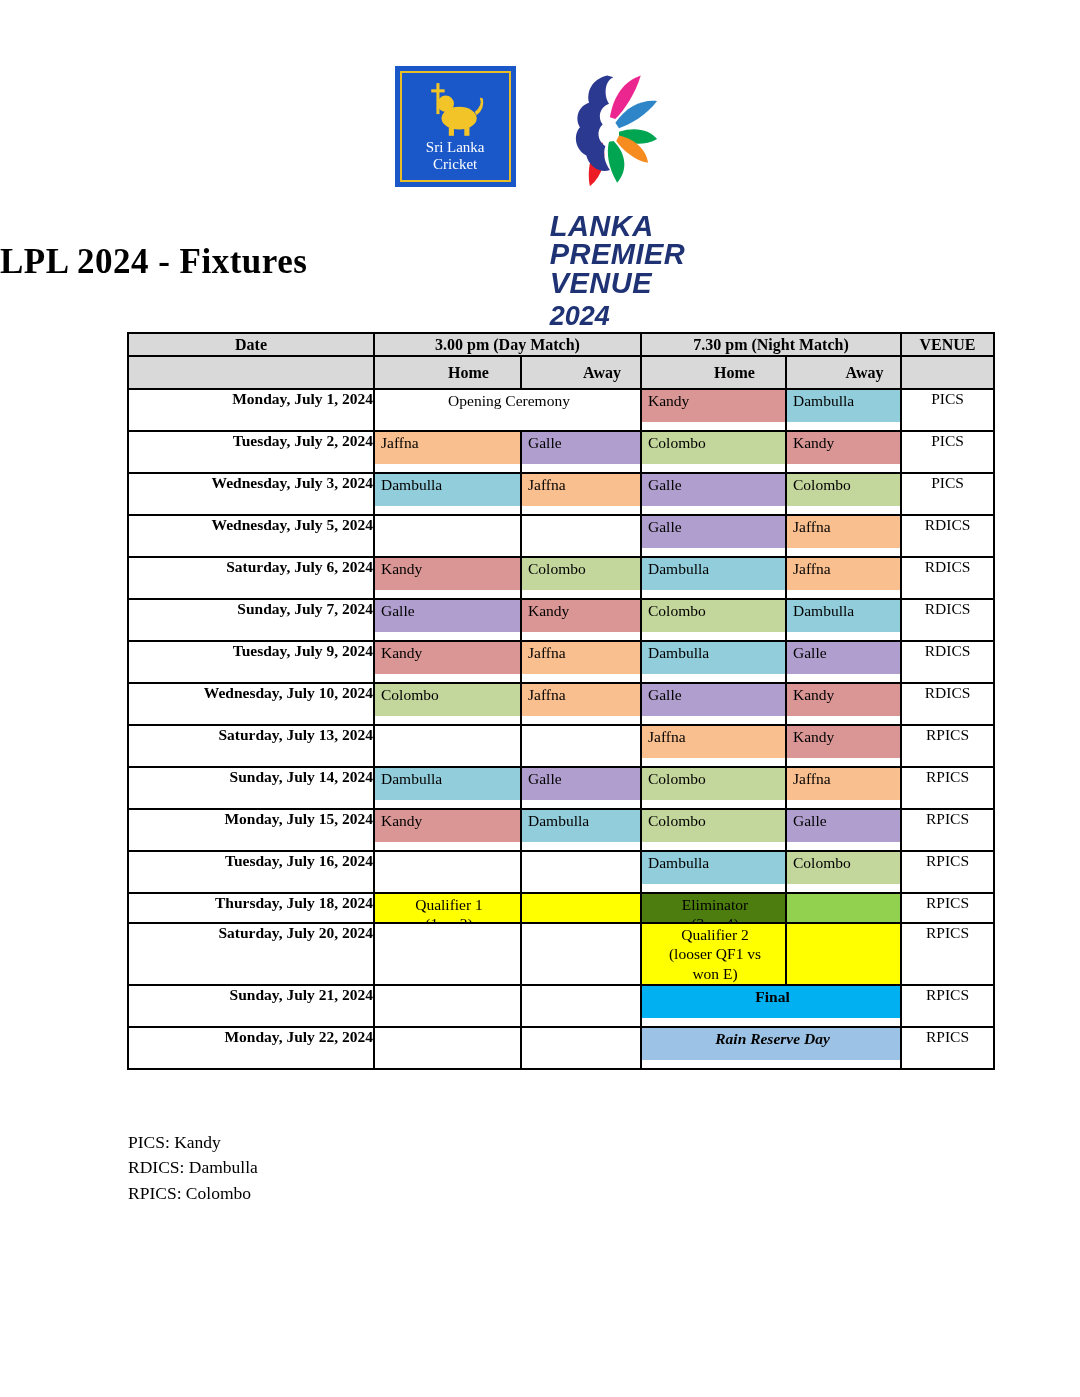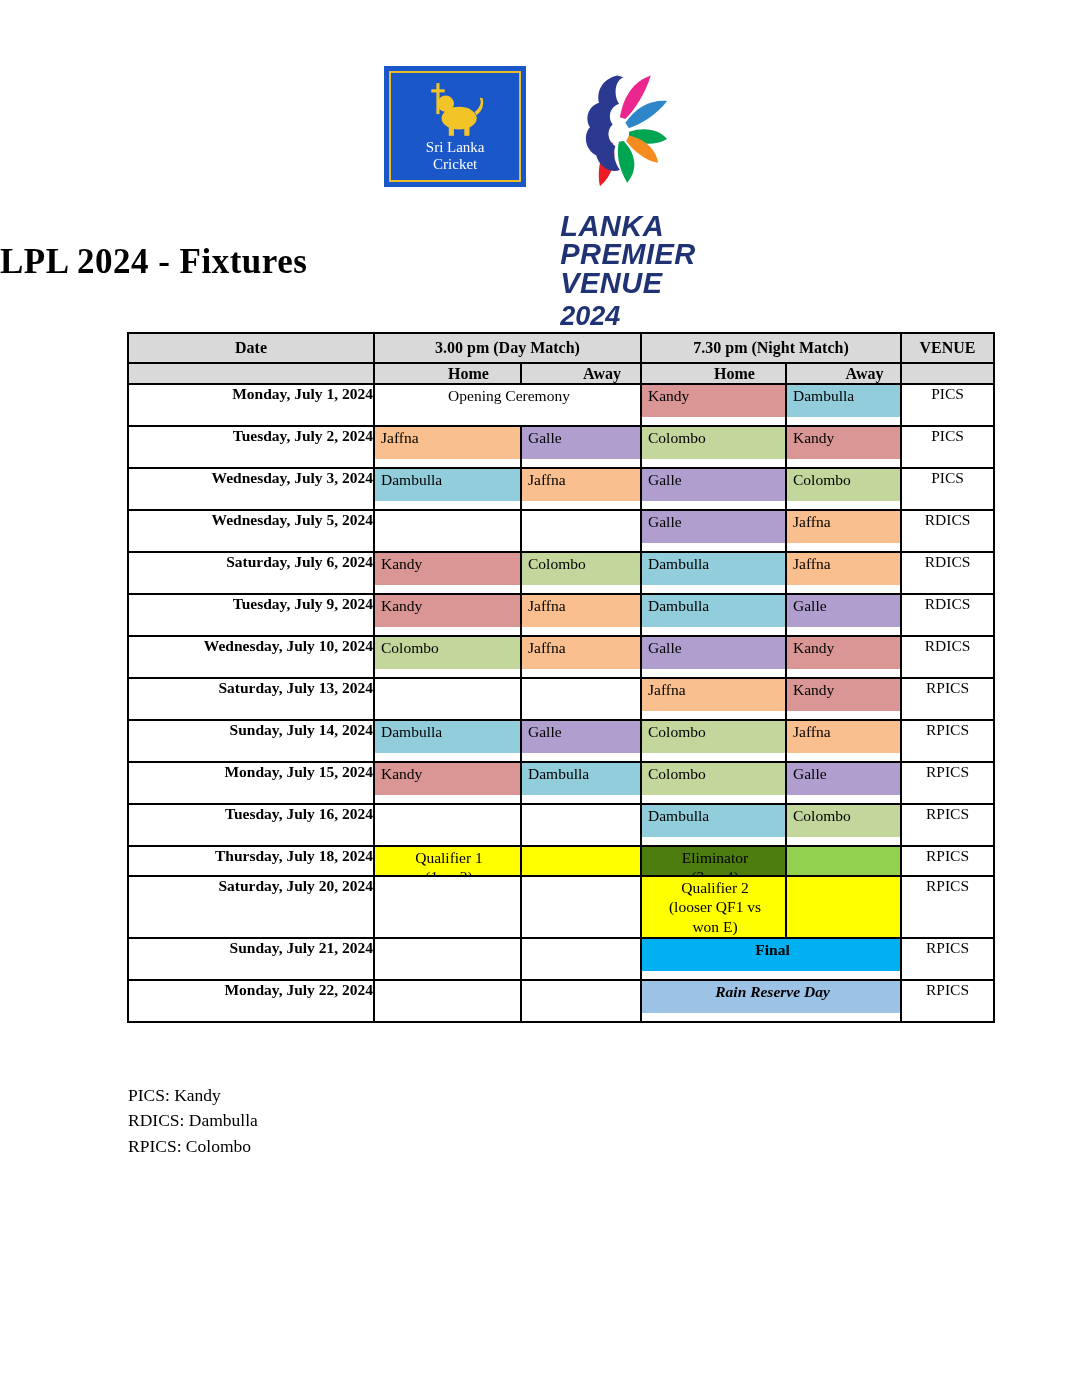--- a/index.html
+++ b/index.html
@@ -10,21 +10,21 @@
     color: #000;
     overflow: hidden;
   }
 
   
   .logo-row {
     display: flex; justify-content: center; align-items: flex-start;
     gap: 34px; padding-top: 66px; height: 190px;
   }
   .slc-logo {
-    width: 142px; height: 121px; background: #1a57c8;
+    width: 121px; height: 121px; background: #1a57c8;
     position: relative; flex: 0 0 auto;
   }
   .slc-inner {
     position: absolute; inset: 5px; border: 2px solid #e9bd27;
     display: flex; flex-direction: column; align-items: center; justify-content: flex-end;
     padding-bottom: 7px;
   }
   .slc-lion { position: absolute; top: 8px; left: 50%; transform: translateX(-50%); }
   .slc-text { color: #ffffff; font-size: 15px; line-height: 1.12; text-align: center; }
   .lpl-logo { display: flex; align-items: flex-start; gap: 18px; flex-direction: column; }
@@ -53,22 +53,22 @@
     font-size: 15.5px;
   }
   table.fixtures th, table.fixtures td {
     border: 2px solid #000; padding: 0; vertical-align: top;
   }
   table.fixtures th {
     background: var(--hdr, #d9d9d9);
     font-weight: bold; text-align: center; font-size: 16px;
     vertical-align: middle;
   }
-  tr.hrow1 th { height: 30px; }
-  tr.hrow2 th { height: 21px; padding-left: 42px; }
+  tr.hrow1 th { height: 23px; }
+  tr.hrow2 th { height: 33px; padding-left: 42px; }
   tr.r1 { height: 42px; }
   tr.r2 { height: 30px; }
   tr.r3 { height: 62px; }
 
   td.date-cell {
     font-weight: bold; text-align: right;
     padding: 2px 8px 0 0; background: #fff;
   }
   td.venue-cell { text-align: center; padding-top: 2px; background: #fff; }
   td.match-cell, td.match-cell-merged { position: relative; background: #fff; }
@@ -221,20 +221,36 @@
         </td>
         <td class="match-cell">
           <div class="fill" style="background: rgb(146, 205, 220);">Dambulla</div>
         </td>
         <td class="match-cell">
           <div class="fill" style="background: rgb(250, 191, 143);">Jaffna</div>
         </td>
         <td class="venue-cell">RDICS</td>
       </tr>
       <tr class="r1">
+        <td class="date-cell">Sunday, July 7, 2024</td>
+        <td class="match-cell">
+          <div class="fill" style="background: rgb(176, 159, 206);">Galle</div>
+        </td>
+        <td class="match-cell">
+          <div class="fill" style="background: rgb(217, 150, 148);">Kandy</div>
+        </td>
+        <td class="match-cell">
+          <div class="fill" style="background: rgb(195, 214, 155);">Colombo</div>
+        </td>
+        <td class="match-cell">
+          <div class="fill" style="background: rgb(146, 205, 220);">Dambulla</div>
+        </td>
+        <td class="venue-cell">RDICS</td>
+      </tr>
+      <tr class="r1">
         <td class="date-cell">Tuesday, July 9, 2024</td>
         <td class="match-cell">
           <div class="fill" style="background: rgb(217, 150, 148);">Kandy</div>
         </td>
         <td class="match-cell">
           <div class="fill" style="background: rgb(250, 191, 143);">Jaffna</div>
         </td>
         <td class="match-cell">
           <div class="fill" style="background: rgb(146, 205, 220);">Dambulla</div>
         </td>

